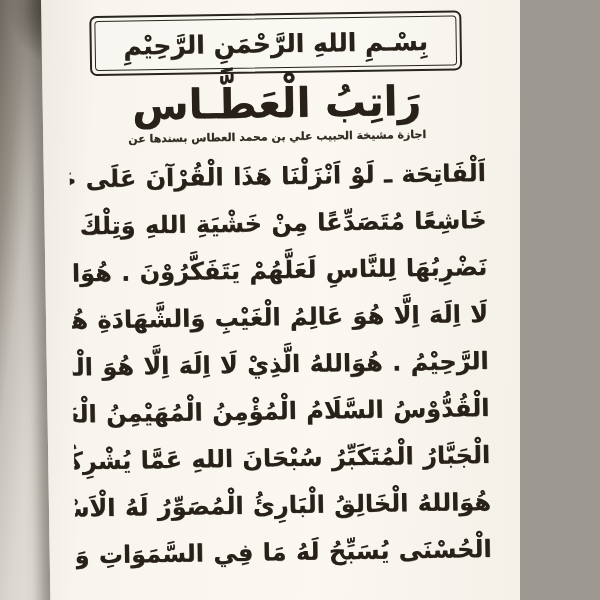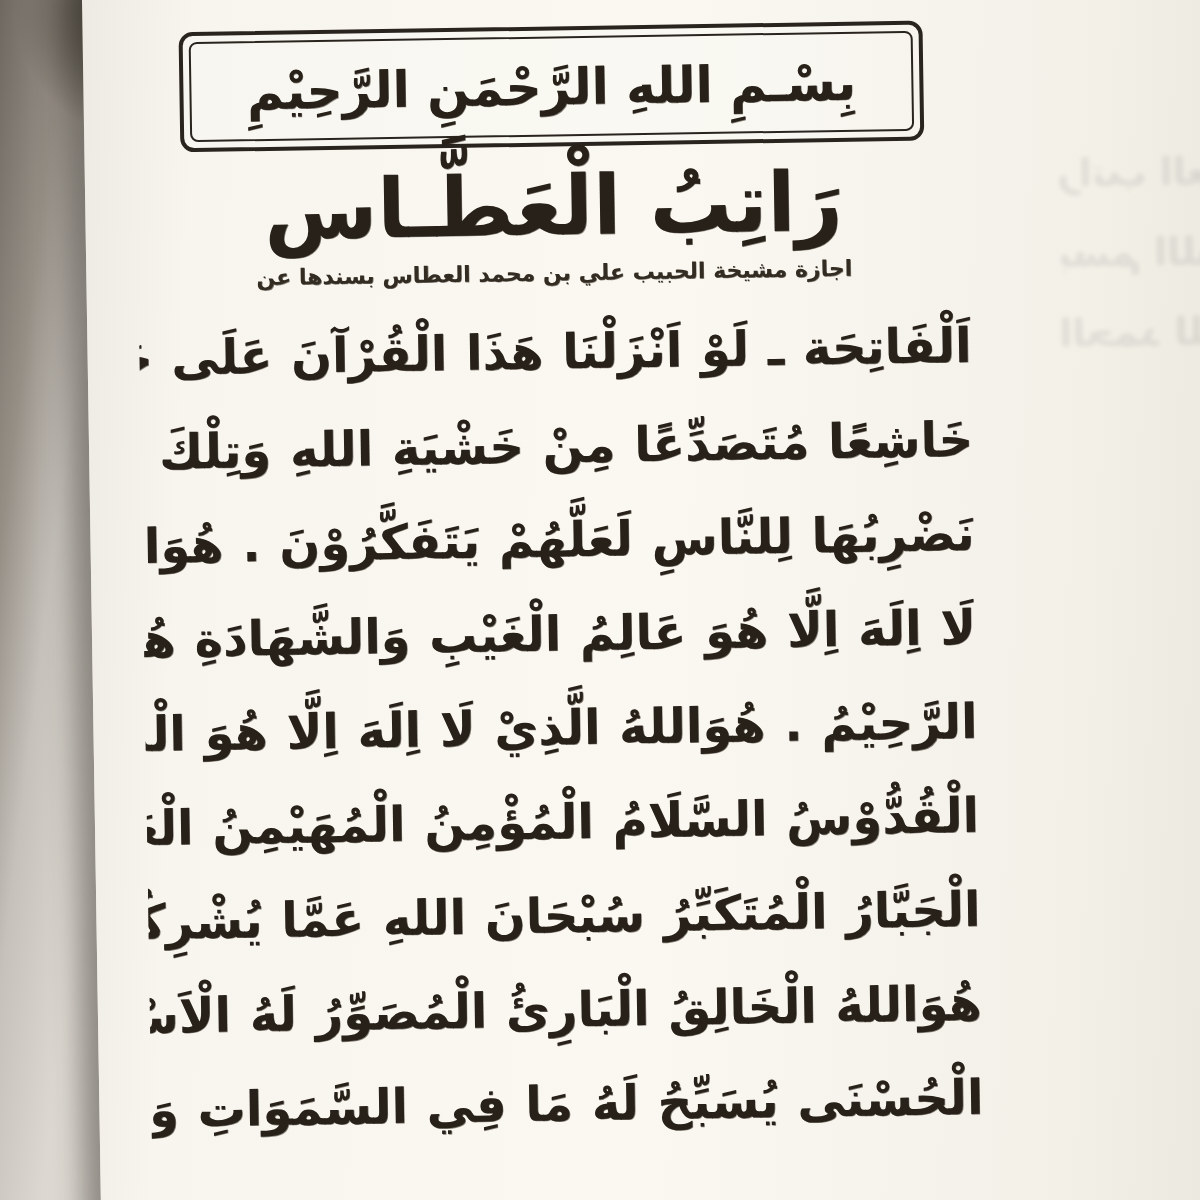--- a/index.html
+++ b/index.html
@@ -4,21 +4,21 @@
 <style>
   * { box-sizing: border-box; }
   html, body { margin: 0; padding: 0; }
   body {
     width: 600px; height: 600px; overflow: hidden;
     background: #9d9892;
     font-family: "DejaVu Sans", sans-serif;
   }
   
   .photo {
-    position: relative; width: 600px; height: 600px; overflow: hidden;
+    position: relative; width: 520px; height: 600px; overflow: hidden;
     background:
       radial-gradient(circle at 72px 6px, #575249 0 24px, rgba(87,82,73,0) 64px),
       linear-gradient(97deg, #6e6860 0%, #968f86 5%, #c6c2bb 9%, #dcd8d1 14%, #e7e3dc 24%, #eae6df 100%);
   }
   
   .page {
     position: absolute; left: 46px; top: -34px; width: 620px; height: 700px;
     transform: rotate(-0.9deg);
     background: linear-gradient(93deg, #eceae2 0%, #f7f5ee 9%, #faf8f1 45%, #f3f0e8 78%, #e4e1d8 100%);
     border-radius: 30px 4px 0 0;

